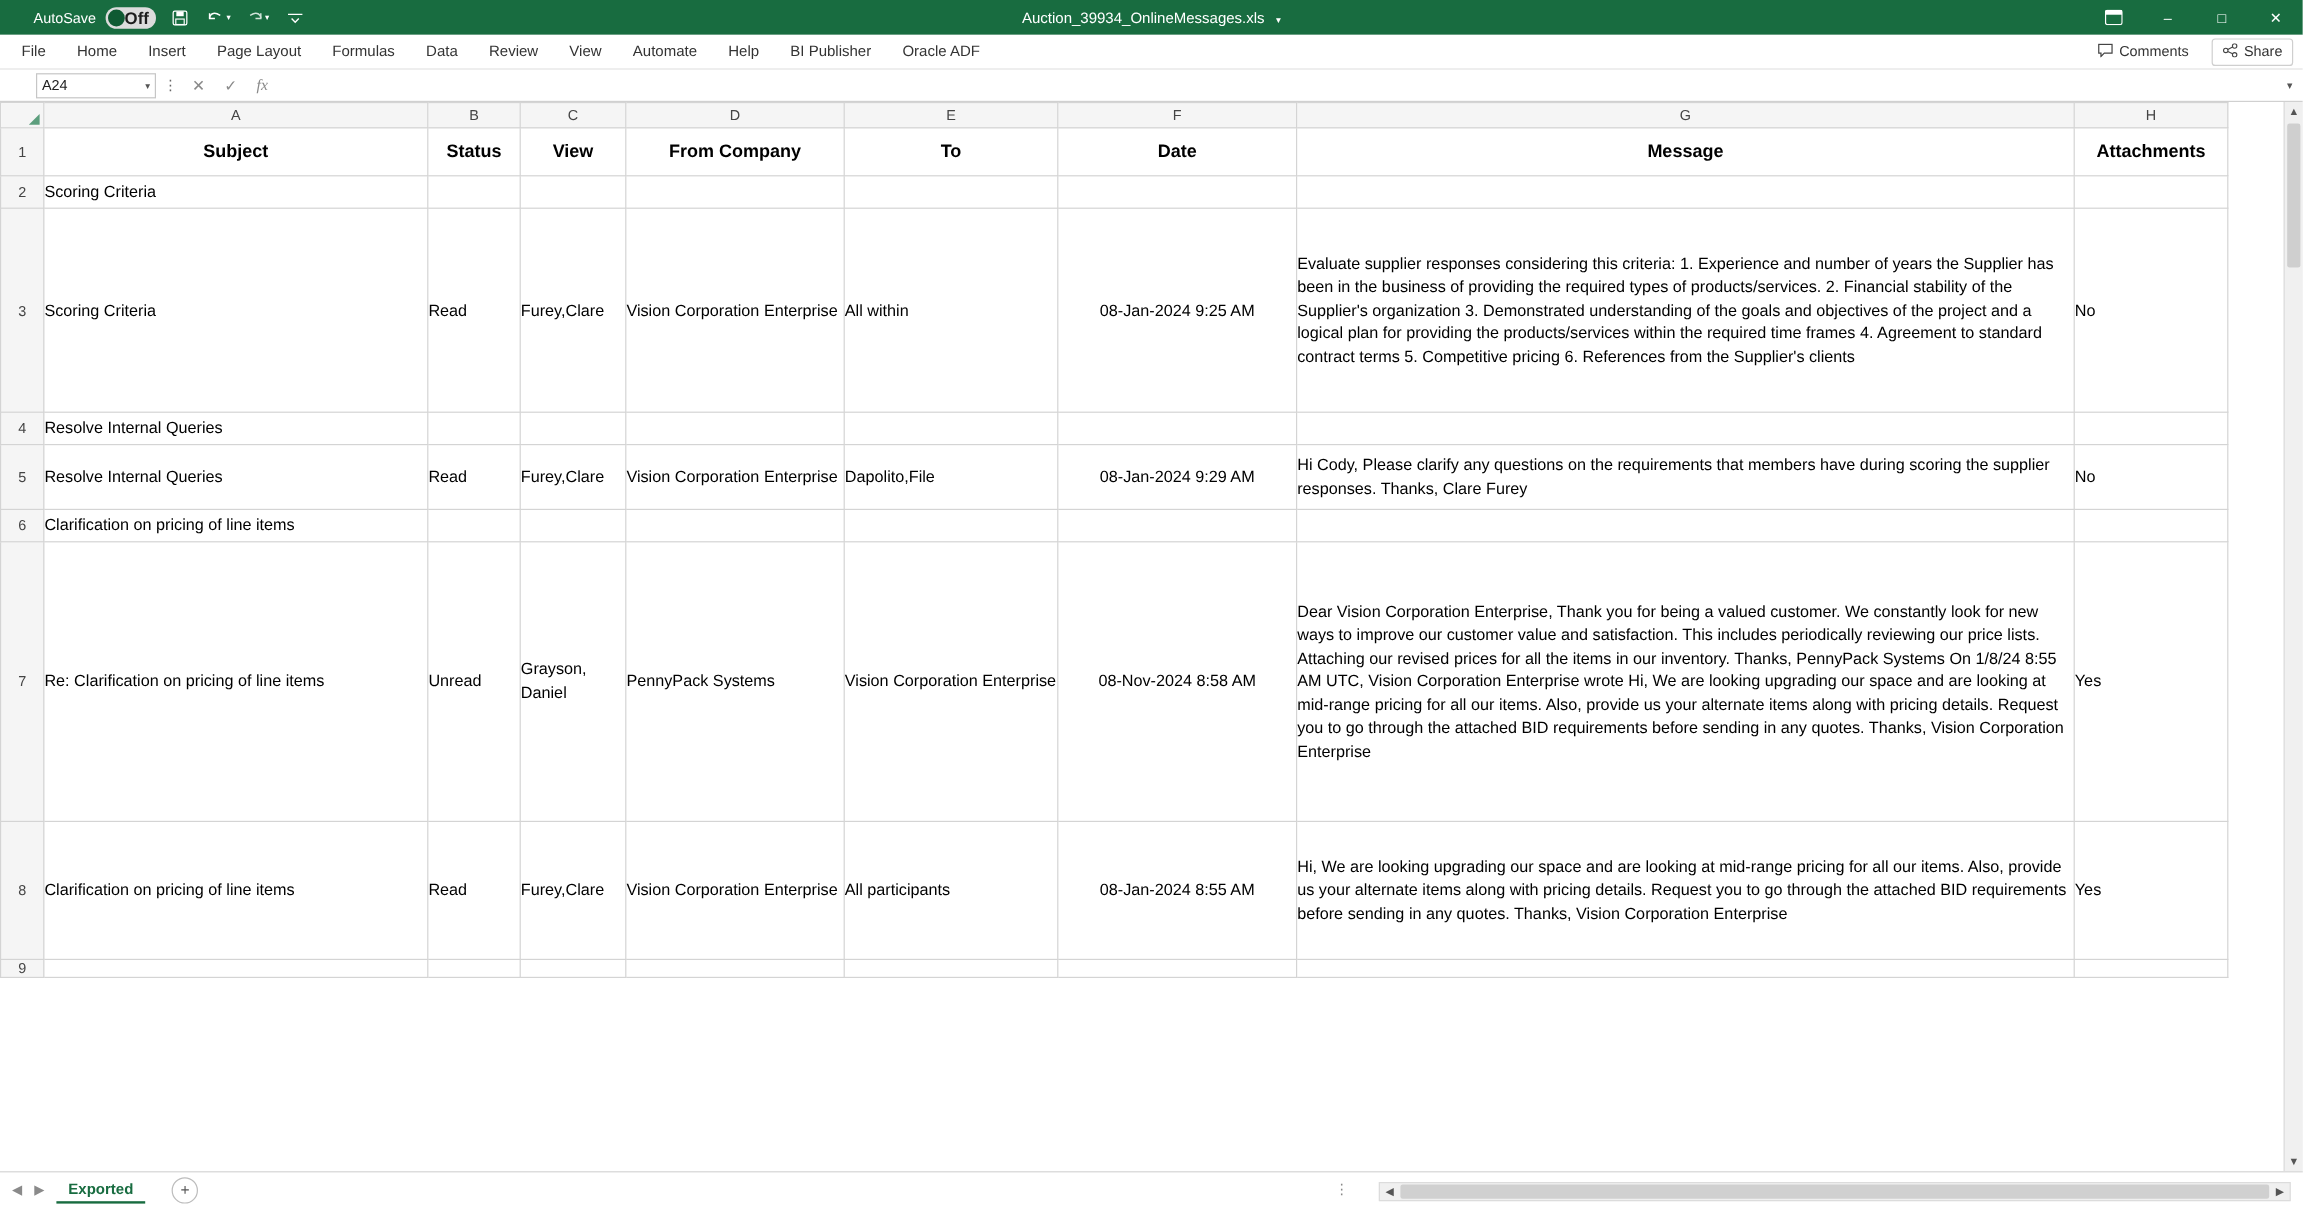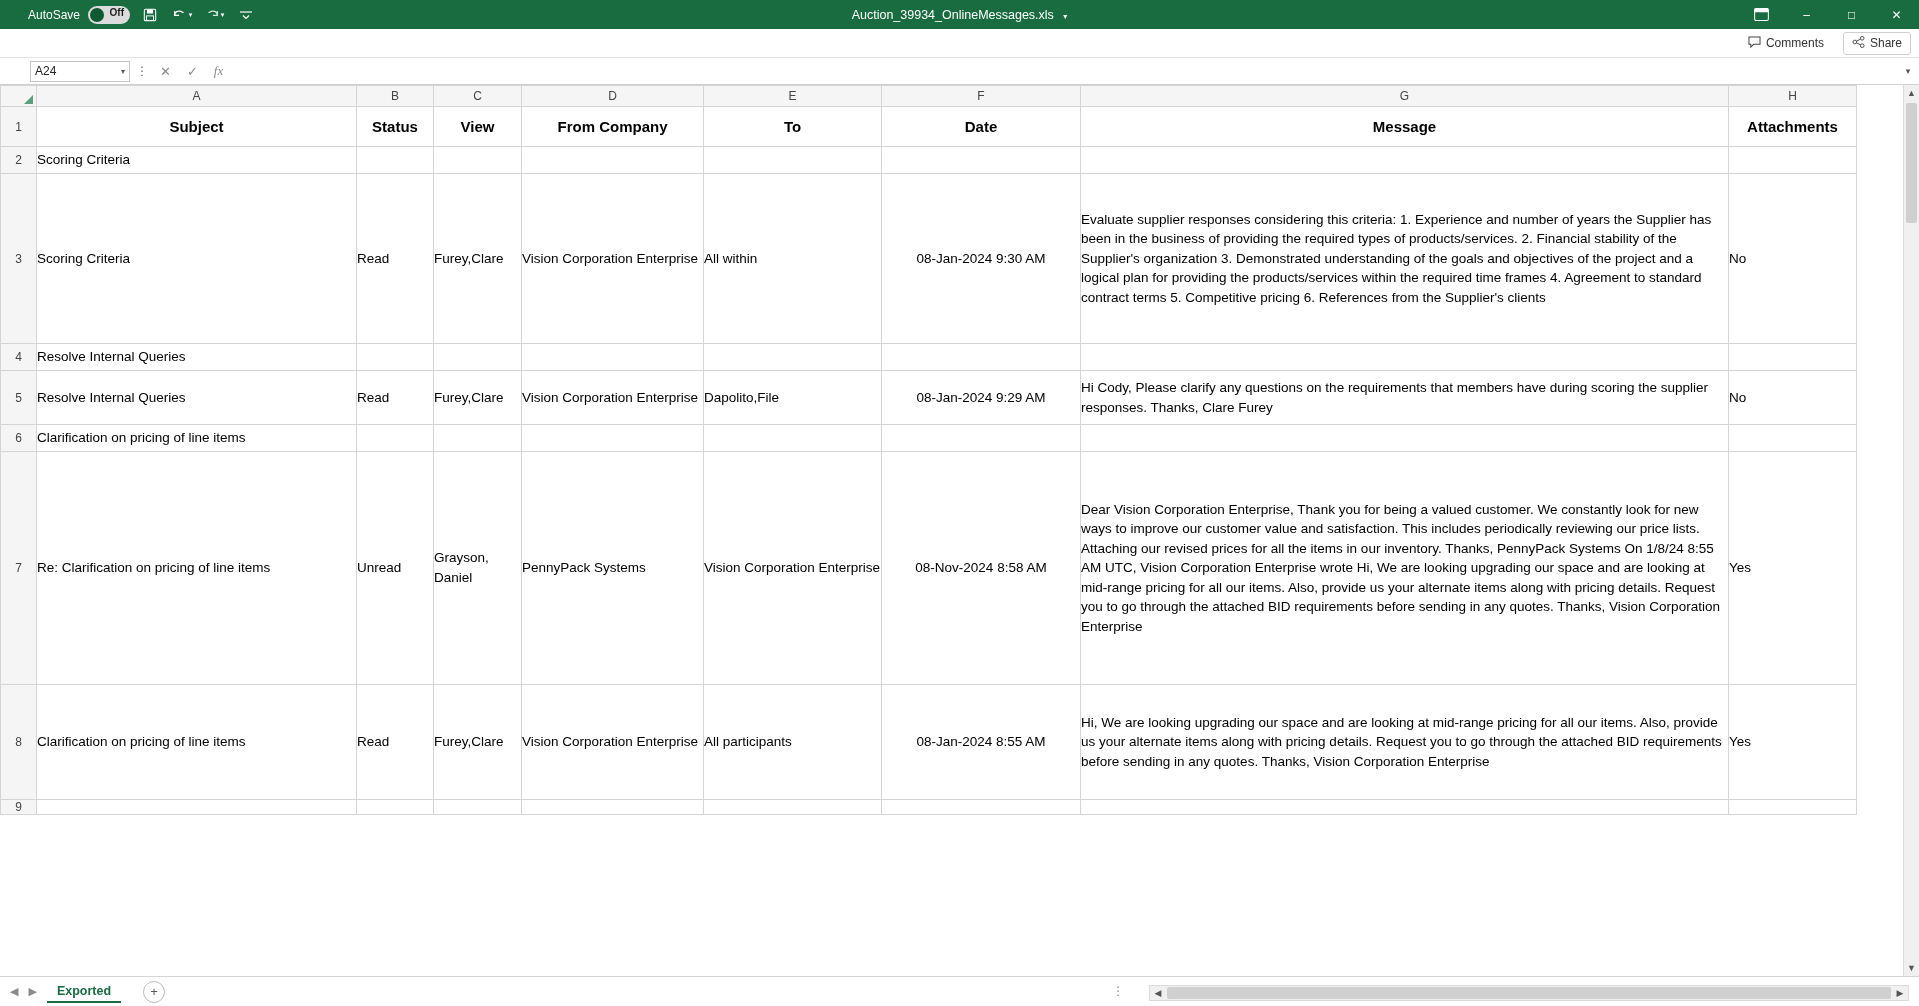--- a/index.html
+++ b/index.html
@@ -25,21 +25,21 @@
     width: 42px; height: 18px; border-radius: 9px;
     background: #dcdcdc; position: relative; display: inline-block;
   }
   .toggle .knob {
     position: absolute; left: 2px; top: 2px;
     width: 14px; height: 14px; border-radius: 50%;
     background: #0f5a33;
   }
   .toggle .tg-text {
     position: absolute; right: 6px; top: 1px;
-    font-size: 10px; color: #1d1d1d; font-weight: bold;
+    font-size: 14px; color: #1d1d1d; font-weight: bold;
   }
   .tb-icon {
     width: 24px; height: 22px;
     display: inline-flex; align-items: center; justify-content: center;
     color: #ffffff; font-size: 13px;
     cursor: default;
   }
   .tb-title {
     position: absolute;
     left: 0; right: 0;
@@ -263,20 +263,34 @@
           <rect x="0.6" y="0.6" width="14.8" height="4" fill="#fff"></rect>
         </svg>
     </div>
     <div class="win-btn">–</div>
     <div class="win-btn">□</div>
     <div class="win-btn close">✕</div>
   </div>
 </div>
 
 <div class="ribbon">
+  <div style="display:flex;align-items:center;padding-left:6px;">
+    <div class="tab">File</div>
+    <div class="tab">Home</div>
+    <div class="tab">Insert</div>
+    <div class="tab">Page Layout</div>
+    <div class="tab">Formulas</div>
+    <div class="tab">Data</div>
+    <div class="tab">Review</div>
+    <div class="tab">View</div>
+    <div class="tab">Automate</div>
+    <div class="tab">Help</div>
+    <div class="tab">BI Publisher</div>
+    <div class="tab">Oracle ADF</div>
+  </div>
   <div class="ribbon-right">
     <div class="rb-btn">
       <span class="ic">
         <svg width="13" height="12" viewBox="0 0 14 13">
             <path d="M1 1 H13 V9 H6 L3 12 V9 H1 Z" fill="none" stroke="#444" stroke-width="1.1"></path>
           </svg>
       </span>
       <span>Comments</span>
     </div>
     <div class="rb-btn" style="border-color:#cfcfcf;">
@@ -360,21 +374,21 @@
       <td class="cell"></td>
     </tr>
 
     <tr style="height:170px">
       <td class="rowhead">3</td>
       <td class="cell">Scoring Criteria</td>
       <td class="cell">Read</td>
       <td class="cell">Furey,Clare</td>
       <td class="cell">Vision Corporation Enterprise</td>
       <td class="cell">All within</td>
-      <td class="cell c-center">08-Jan-2024 9:30 AM</td>
+      <td class="cell c-center">08-Jan-2024 9:25 AM</td>
       <td class="cell">Evaluate supplier responses considering this criteria: 1. Experience and number of years the Supplier has been in the business of providing the required types of products/services. 2. Financial stability of the Supplier's organization 3. Demonstrated understanding of the goals and objectives of the project and a logical plan for providing the products/services within the required time frames 4. Agreement to standard contract terms 5. Competitive pricing 6. References from the Supplier's clients</td>
       <td class="cell">No</td>
     </tr>
 
     <tr style="height:27px">
       <td class="rowhead" style="vertical-align:middle">4</td>
       <td class="cell">Resolve Internal Queries</td>
       <td class="cell"></td>
       <td class="cell"></td>
       <td class="cell"></td>

